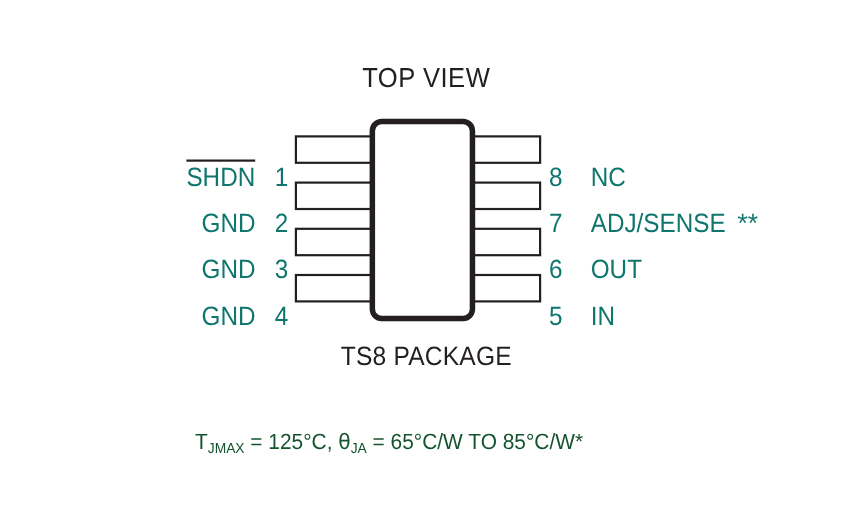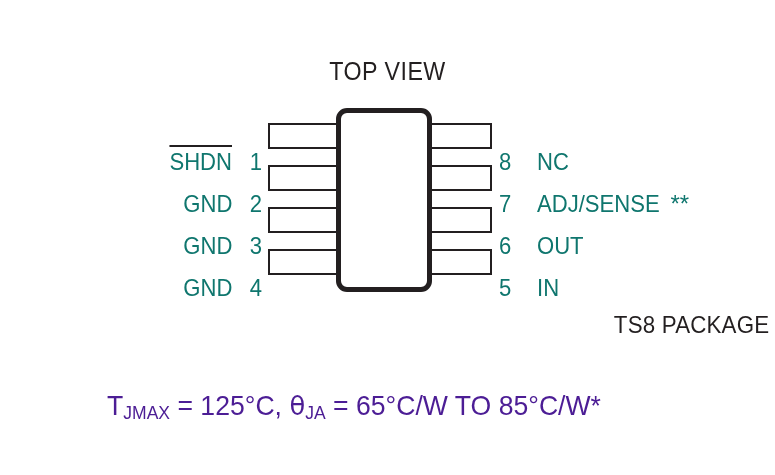--- a/index.html
+++ b/index.html
@@ -135,37 +135,37 @@
   .ast {
     font-size: 24px;
     letter-spacing: 0px;
   }
 
   
   .caption {
     position: absolute;
     left: 0;
     width: 775px;
-    text-align: right;
+    text-align: center;
     color: #231f20;
     font-size: 24px;
     letter-spacing: 0.2px;
   }
   .caption span { display: inline-block; transform: scaleX(0.93); }
   .cap1 { top: 311px; }
   .cap2 { top: 343px; }
 
   .thermal {
     position: absolute;
     left: 0;
     top: 390px;
     width: 708px;
     text-align: center;
-    font-size: 28px;
-    color: #4c1d95;
+    font-size: 20px;
+    color: #14532d;
   }
   .thermal .inner { display: inline-block; transform: scaleX(0.95); }
   .thermal sub {
     font-size: 0.66em;
     vertical-align: baseline;
     position: relative;
     top: 4px;
     line-height: 0;
   }
   .thermal .sym { font-family: "DejaVu Sans", sans-serif; font-size: 0.97em; }

